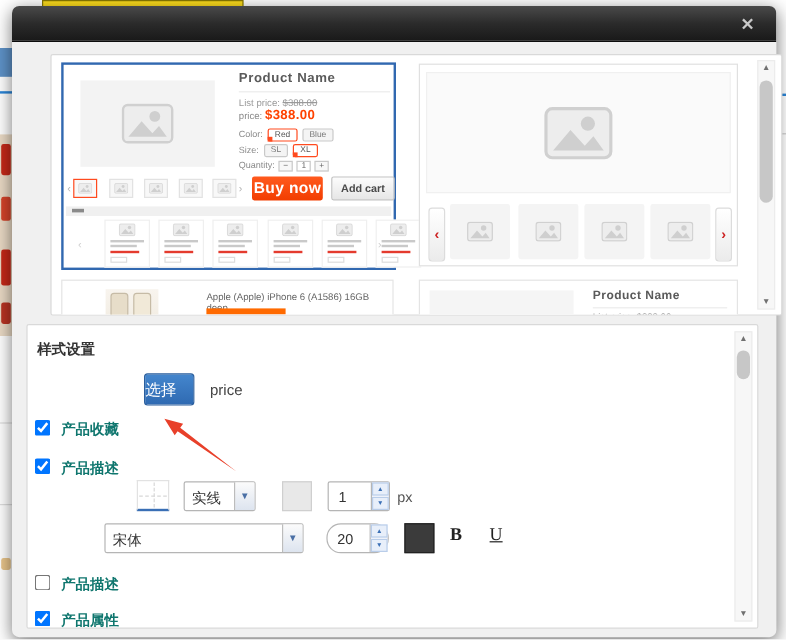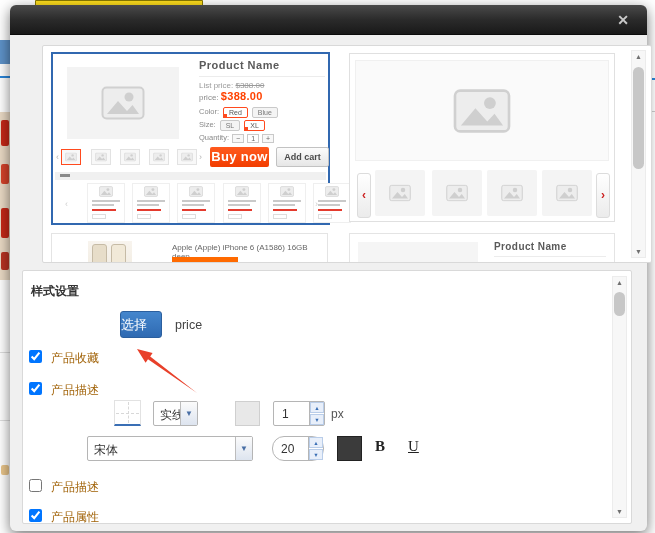--- a/index.html
+++ b/index.html
@@ -105,31 +105,31 @@
   .pv-scroll .thumb { top:16px; height:102px; }
   .fm-scroll .thumb { top:15px; height:24px; }
 
   
   .form-panel { position:absolute; left:12px; top:265px; width:610px; height:254px; background:#fff; border:1px solid #d9d9d9; border-radius:2px; }
   .f-default-label { position:absolute; left:8px; top:12px; font-size:12px; font-weight:bold; color:#333; }
   .f-select-btn { position:absolute; left:97px; top:40px; width:42px; height:27px; background:linear-gradient(#4486cd,#2f6ab2); border:1px solid #2b5f9e; border-radius:3px; color:#fff; font-size:13px; line-height:25px; cursor:pointer; }
   .f-selected-value { position:absolute; left:152px; top:47px; font-size:12.5px; color:#444; }
   .chk-row { position:absolute; left:6px; height:16px; }
   .chk-row input { position:absolute; left:0; top:1px; width:13px; height:13px; }
-  .chk-row label { position:absolute; left:22px; top:1px; font-size:12px; font-weight:normal; color:#a16207; white-space:nowrap; }
+  .chk-row label { position:absolute; left:22px; top:1px; font-size:12px; font-weight:bold; color:#0f766e; white-space:nowrap; }
   .chk-fav { top:78px; } .chk-name { top:110px; } .chk-desc { top:207px; } .chk-attr { top:237px; }
 
   .bw-picker { position:absolute; left:91px; top:129px; width:27px; height:26px; background:#fff; border:1px solid #e2e2e2; border-bottom:2px solid #3a6fb5; }
   .bw-picker::before { content:""; position:absolute; left:1px; right:1px; top:50%; border-top:1px dashed #d8d8d8; }
   .bw-picker::after { content:""; position:absolute; top:1px; bottom:1px; left:50%; border-left:1px dashed #d8d8d8; }
 
   .sel-box { position:absolute; height:25px; background:#fff; border:1px solid #b5b5b5; border-radius:2px; }
   .sel-box .sel-text { position:absolute; left:6px; top:5px; font-size:12px; color:#333; }
   .sel-box .dd-btn { position:absolute; right:0; top:0; bottom:0; width:17px; background:linear-gradient(#fbfbfb,#dde4ef); border-left:1px solid #bcbcbc; color:#4a6fa5; font-size:8px; text-align:center; line-height:23px; cursor:pointer; }
-  .bw-style-select { left:130px; top:130px; width:45px;padding-left:18px; }
+  .bw-style-select { left:130px; top:130px; width:60px;padding-left:18px; }
   .font-family-select { left:64px; top:165px; width:166px; }
 
   .spin-box { position:absolute; width:52px; height:25px; background:#fff; border:1px solid #b5b5b5; border-radius:2px; }
   .spin-box .spin-val { position:absolute; left:8px; top:5px; font-size:12px; color:#333; }
   .spin-box .spin { position:absolute; right:0; top:0; bottom:0; width:15px; border-left:1px solid #b5b5b5; }
   .spin-box .spin span { position:absolute; left:0; width:14px; height:11px; background:#e8effa; border:1px solid #b9cde9; color:#3a6fb5; font-size:5.5px; text-align:center; line-height:10px; cursor:pointer; }
   .spin-box .spin .up { top:0; } .spin-box .spin .down { bottom:0; }
   .bw-width-spinner { left:250px; top:130px; }
   .font-size-spinner { left:249px; top:165px;border-radius:12px; }
   .bw-unit { position:absolute; left:308px; top:136px; font-size:12px; color:#555; }

